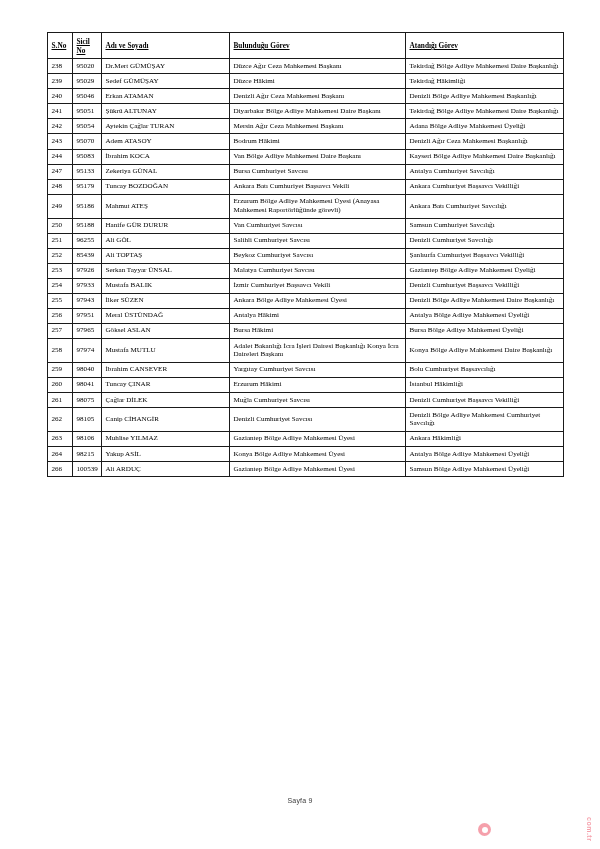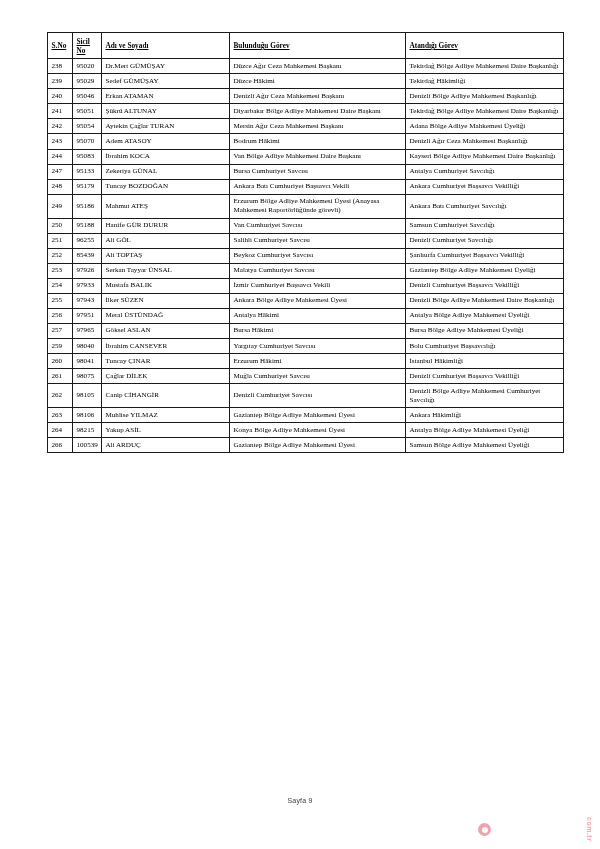--- a/index.html
+++ b/index.html
@@ -287,20 +287,27 @@
             <td>Antalya Bölge Adliye Mahkemesi Üyeliği</td>
           </tr>
           <tr>
             <td class="sno">257</td>
             <td>97965</td>
             <td>Göksel ASLAN</td>
             <td>Bursa Hâkimi</td>
             <td>Bursa Bölge Adliye Mahkemesi Üyeliği</td>
           </tr>
           <tr>
+            <td class="sno">258</td>
+            <td>97974</td>
+            <td>Mustafa MUTLU</td>
+            <td>Adalet Bakanlığı İcra İşleri Dairesi Başkanlığı Konya İcra Daireleri Başkanı</td>
+            <td>Konya Bölge Adliye Mahkemesi Daire Başkanlığı</td>
+          </tr>
+          <tr>
             <td class="sno">259</td>
             <td>98040</td>
             <td>İbrahim CANSEVER</td>
             <td>Yargıtay Cumhuriyet Savcısı</td>
             <td>Bolu Cumhuriyet Başsavcılığı</td>
           </tr>
           <tr>
             <td class="sno">260</td>
             <td>98041</td>
             <td>Tuncay ÇINAR</td>

